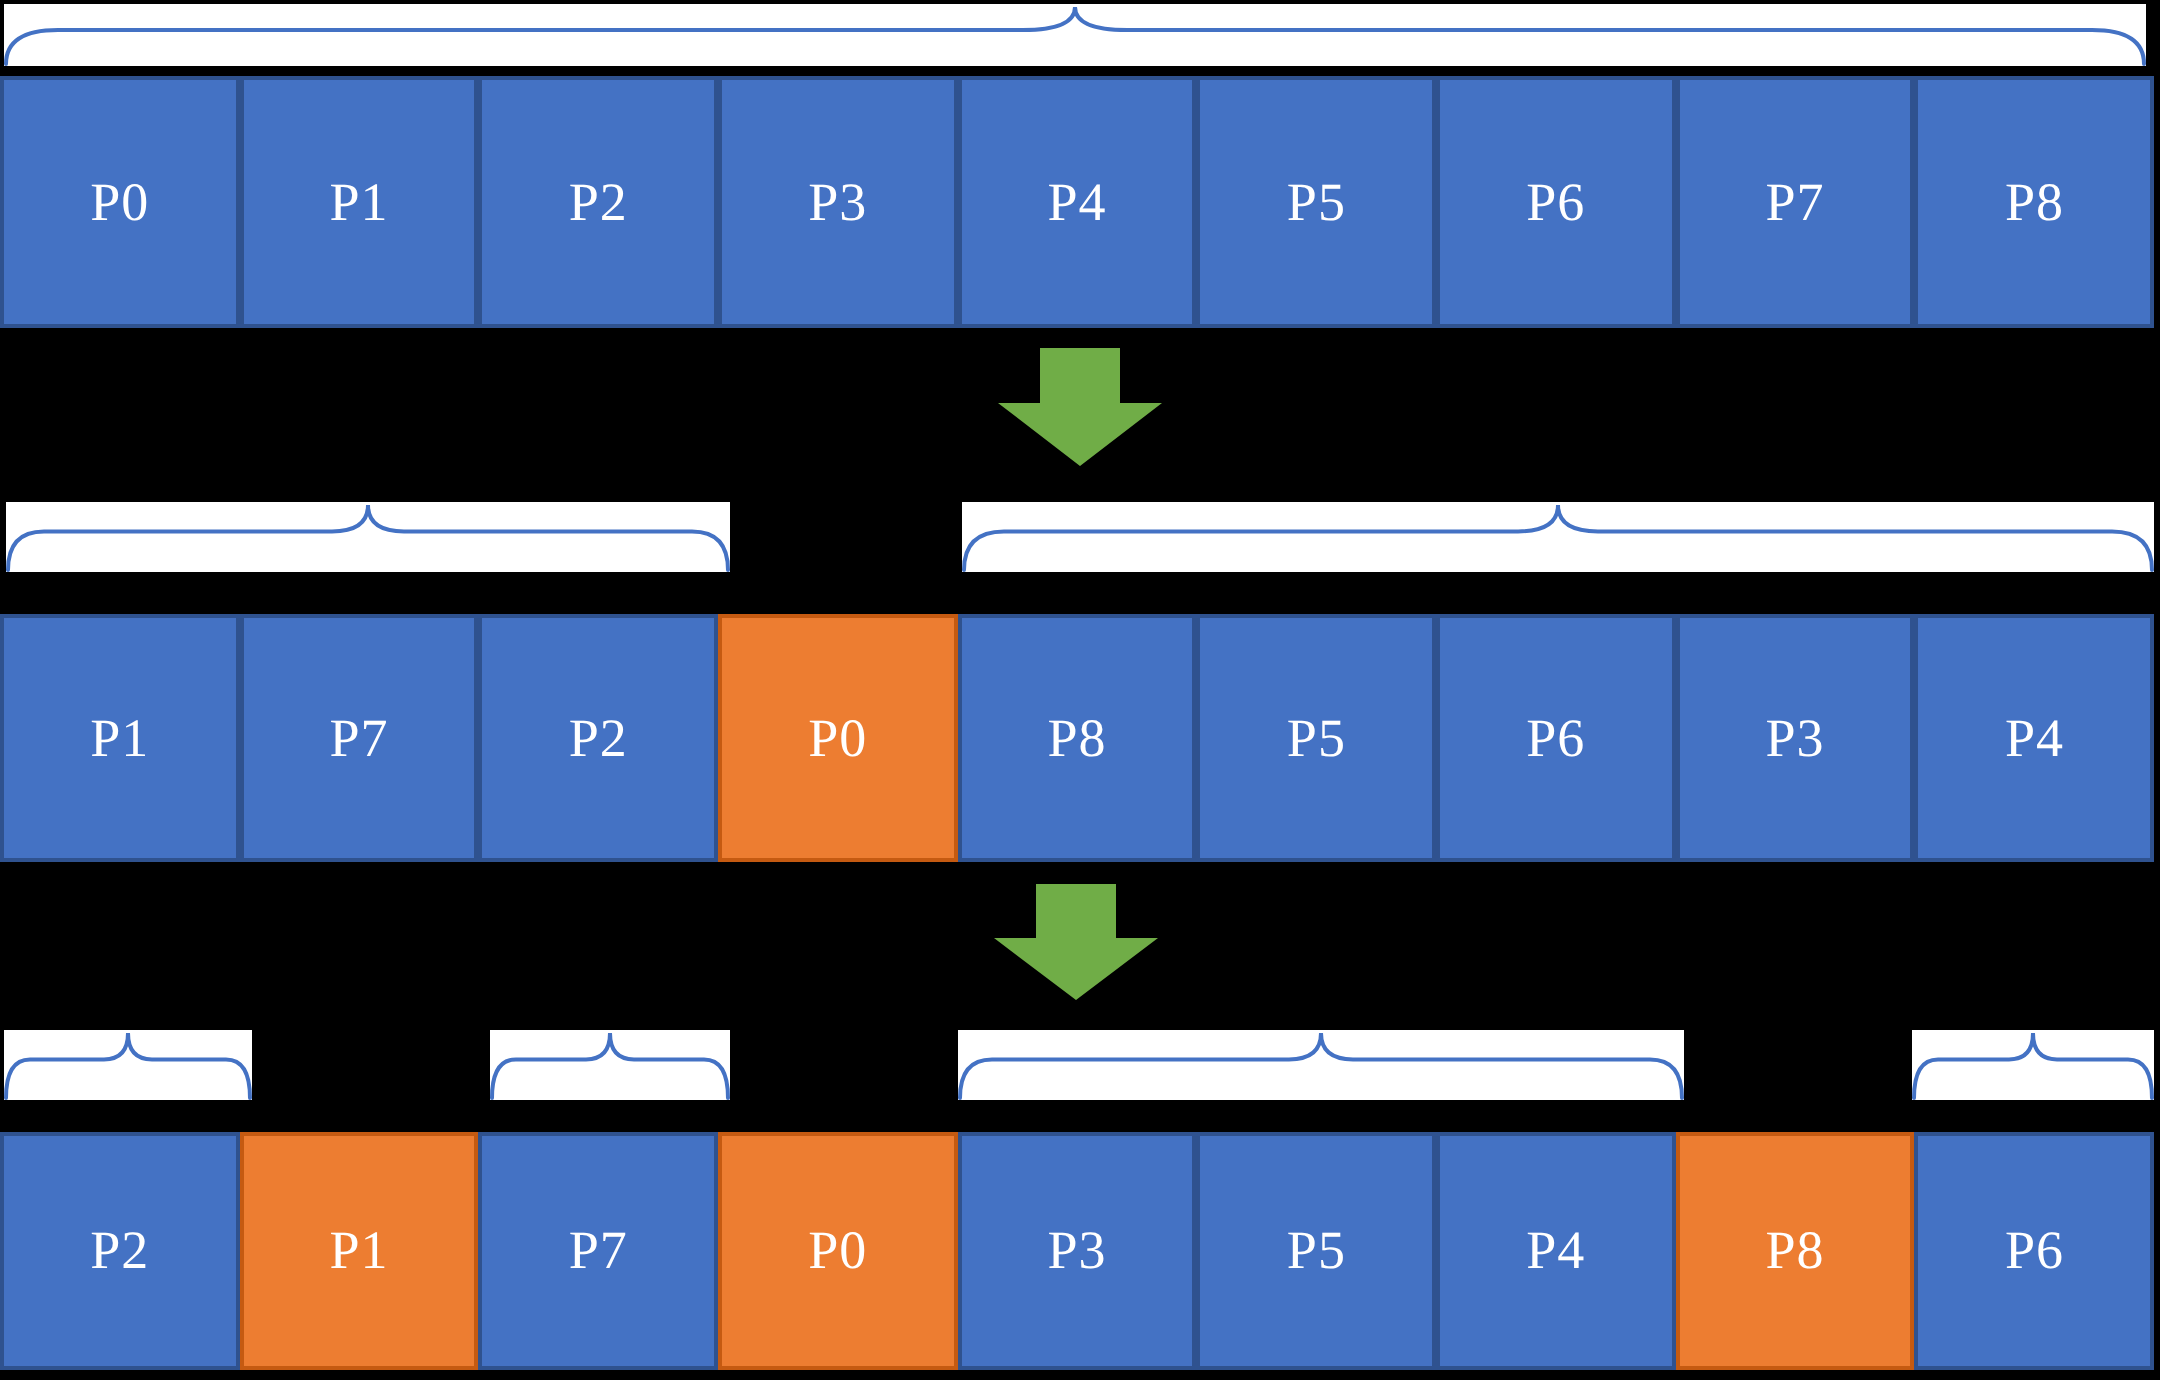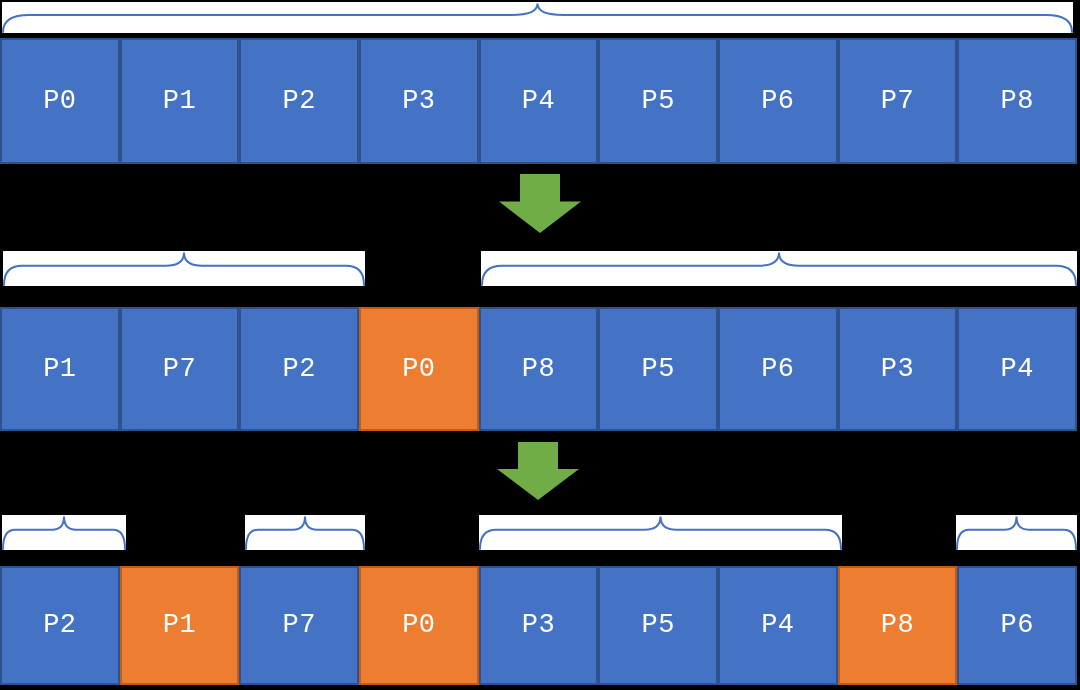--- a/index.html
+++ b/index.html
@@ -1,21 +1,21 @@
 <!DOCTYPE html>
 <html style="--background: #000000; --box_blue: #4472C4; --box_blue_border: #2F528F; --box_orange: #ED7D31; --box_orange_border: #C55A11; --arrow_green: #70AD47; --brace_stroke: #4472C4; --brace_bg: #FFFFFF; --text: #FFFFFF;"><head>
 <meta charset="utf-8">
 <style>
   html,body{margin:0;padding:0;background:#000;}
   #stage{
     position:relative;
     width:1080px;height:690px;
     background:var(--background,#000);
     overflow:hidden;
-    font-family:Liberation Mono, monospace;
+    font-family:Liberation Serif, serif;
   }
   .brace-strip{
     position:absolute;
     background:var(--brace_bg,#fff);
   }
   .brace-strip svg{display:block;width:100%;height:100%;}
   .brace-strip path{
     fill:none;
     stroke:var(--brace_stroke,#4472C4);
     stroke-width:2;

